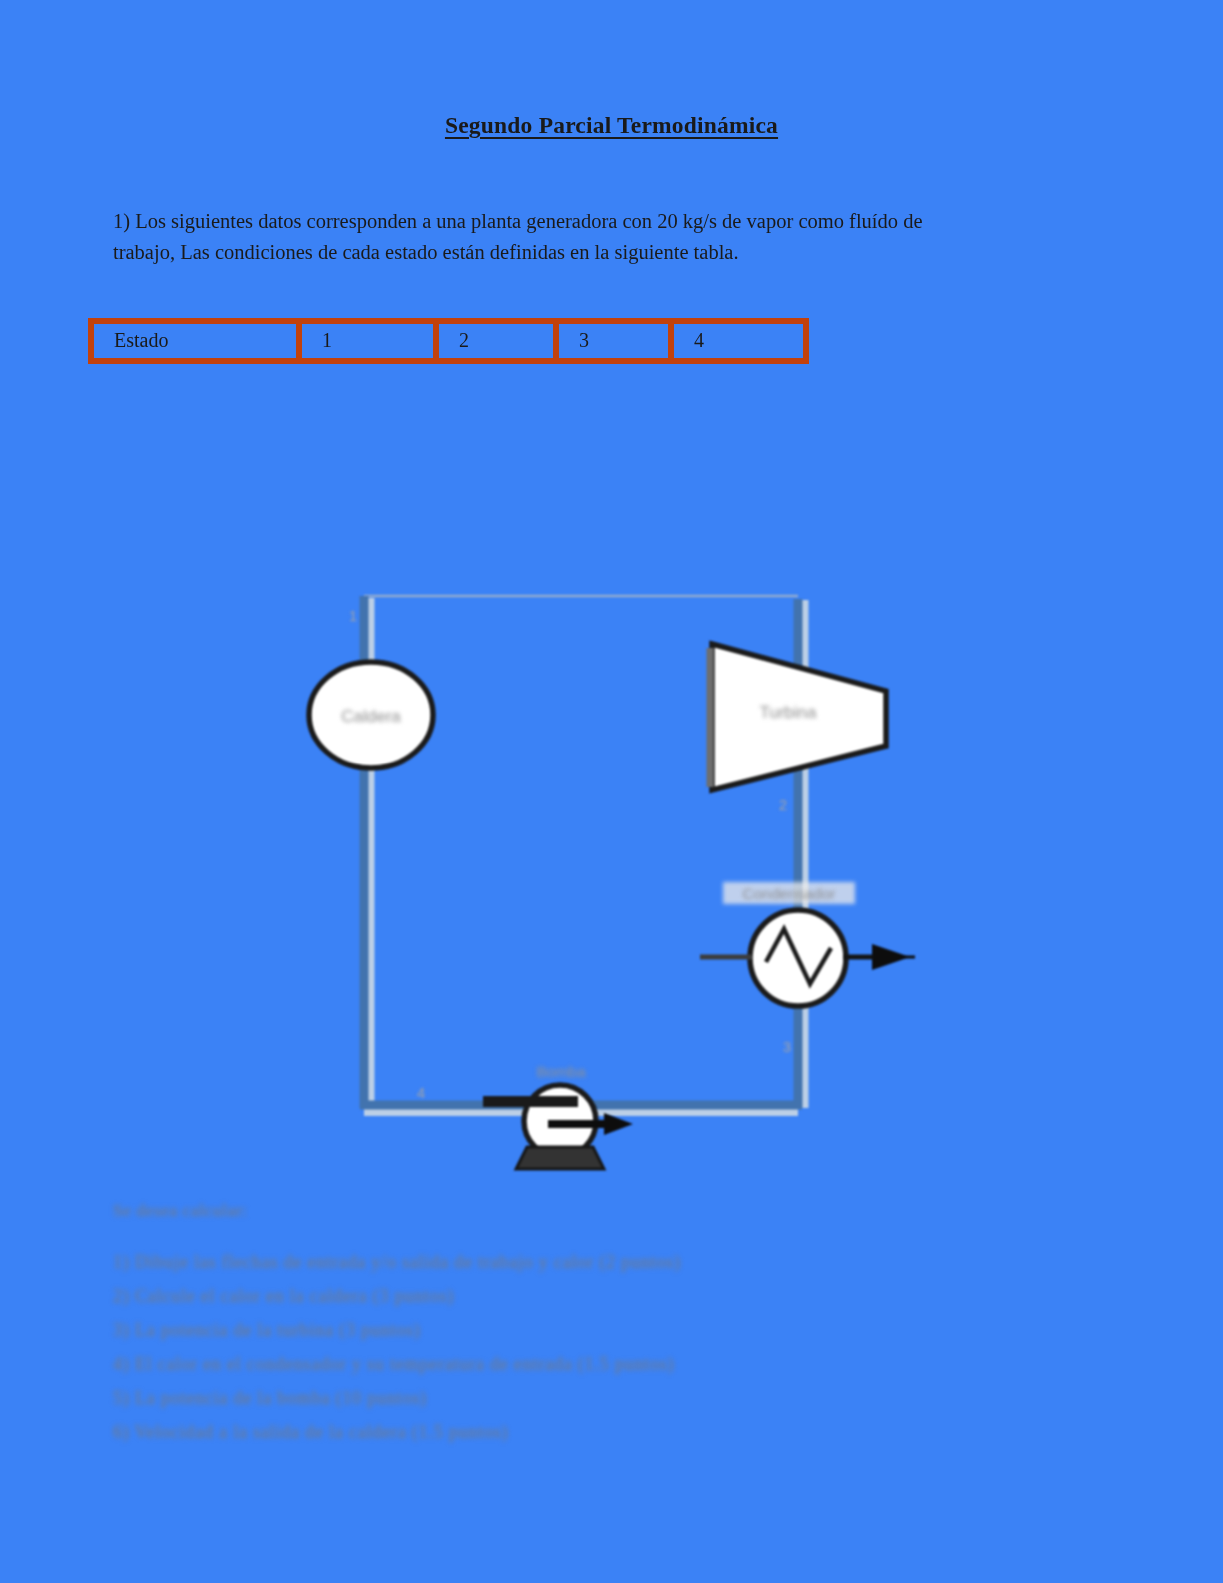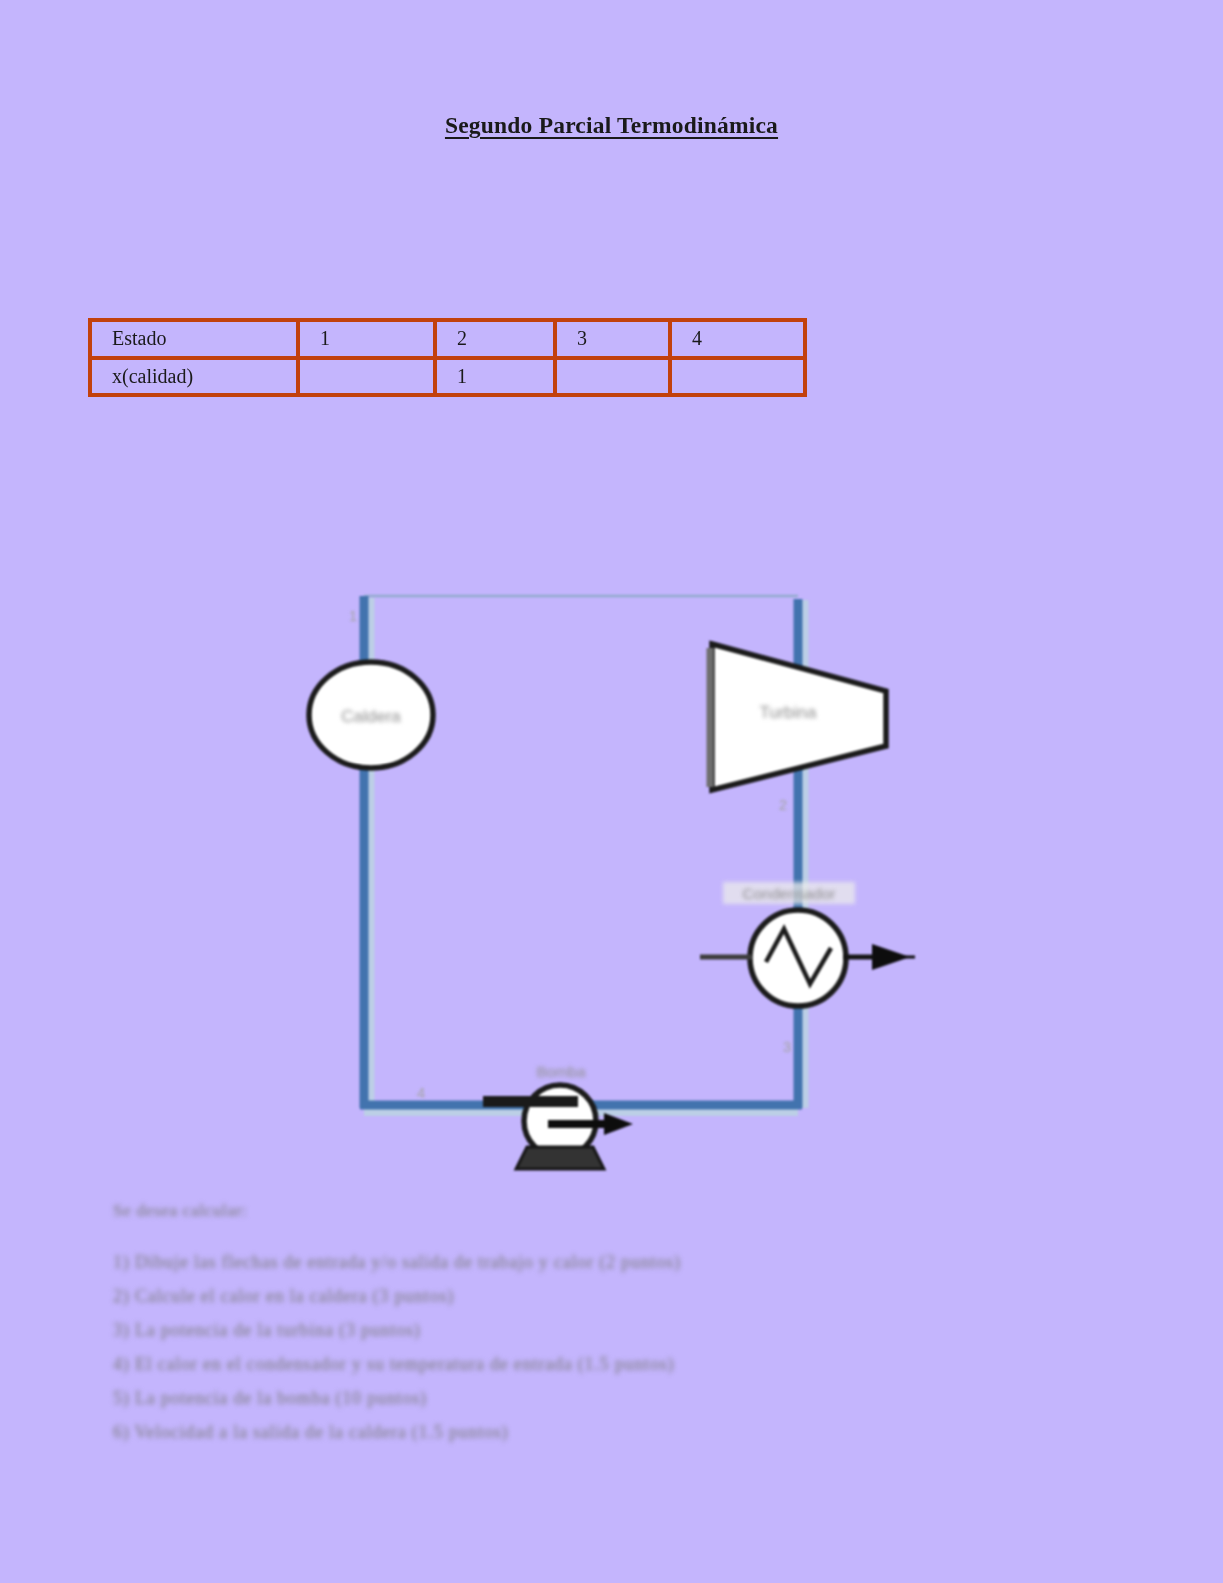--- a/index.html
+++ b/index.html
@@ -1,19 +1,19 @@
 <!DOCTYPE html>
 <html><head>
 <meta charset="utf-8">
 <style>
   html,body{margin:0;padding:0;background:#ffffff;}
   .page{
     position:relative;
     width:1223px;height:1583px;
-    background:#c4b5fd;
+    background:#3b82f6;
     font-family:"Liberation Serif", serif;
     color:#1a1a1a;
     overflow:hidden;
   }
   .doc-title{
     position:absolute;top:112px;left:0;width:1223px;
     text-align:center;
     font-size:23.5px;font-weight:bold;
     letter-spacing:.2px;
   }
@@ -25,21 +25,21 @@
   .problem-text{
     position:absolute;left:113px;top:206px;width:1020px;
     font-size:20.5px;line-height:31px;
   }
   table.states{
     position:absolute;left:88px;top:318px;
     border-collapse:collapse;
     font-size:20px;
   }
   table.states td{
-    border:4px solid #c2410c;
+    border:6px solid #c2410c;
     height:33.5px;
     padding:0 0 0 20px;
     vertical-align:middle;
     white-space:nowrap;
   }
   .diagram-svg{
     position:absolute;left:0;top:0;width:1223px;height:1583px;
     pointer-events:none;
   }
   .shapes{filter:blur(1.1px);}
@@ -74,43 +74,40 @@
 </style>
 </head>
 <body>
 
 <div class="page">
 
   <div class="doc-title">
     <span>Segundo Parcial Termodinámica</span>
   </div>
 
+  <div class="problem-text">
+    <div>1) Los siguientes datos corresponden a una planta generadora con 20 kg/s de vapor como fluído de</div>
+    <div>trabajo, Las condiciones de cada estado están definidas en la siguiente tabla.</div>
+  </div>
 
   <table class="states">
     <colgroup>
       <col style="width:208px">
         <col style="width:137px">
         <col style="width:120px">
         <col style="width:115px">
         <col style="width:135px">
     </colgroup>
     <tbody>
       <tr>
         <td>Estado</td>
         <td>1</td>
         <td>2</td>
         <td>3</td>
         <td>4</td>
-      </tr>
-      <tr>
-        <td>x(calidad)</td>
-        <td></td>
-        <td>1</td>
-        <td></td>
-        <td></td>
       </tr>
     </tbody>
   </table>
 
   <svg class="diagram-svg" viewBox="0 0 1223 1583">
 
     <g class="pipes">
 
       <path d="M 364 596 H 798" stroke="#93abce" stroke-width="2.5" fill="none"></path>
 

